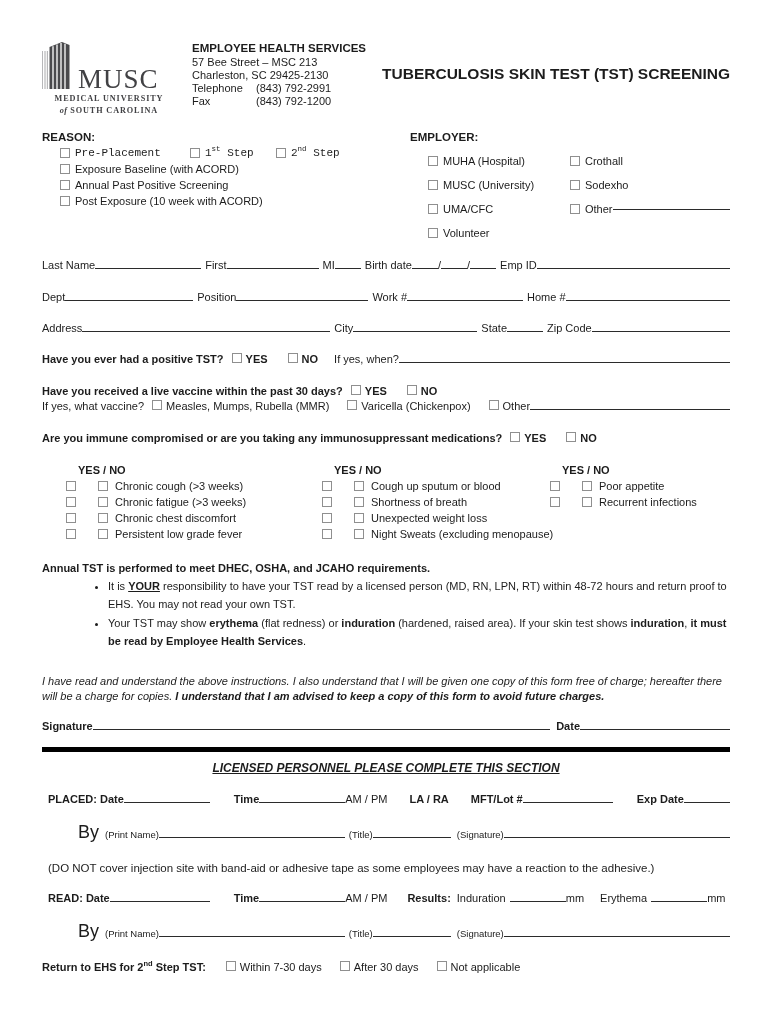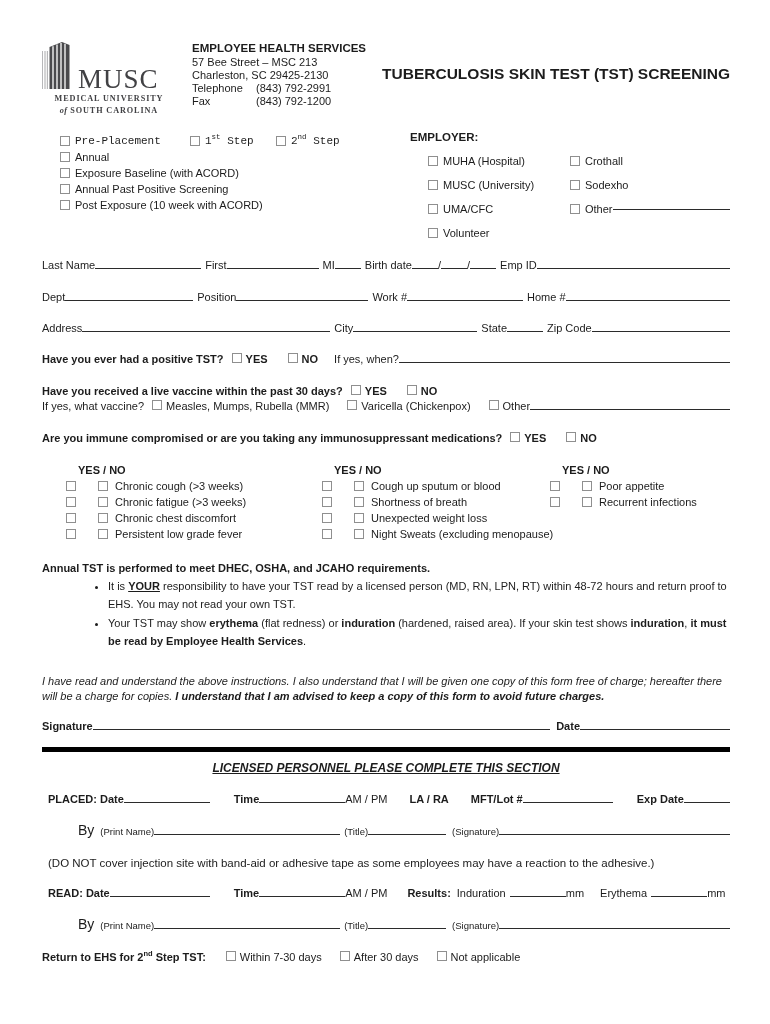--- a/index.html
+++ b/index.html
@@ -65,21 +65,21 @@
   ul.instr { margin:3px 0 0 0; padding-left:66px; }
   ul.instr li { margin-top:1px; line-height:18px; }
 
   .ack { margin-top:24px; font-style:italic; line-height:15px; }
   .ack .ab { font-weight:bold; }
 
   .divider { border-top:5px solid #000; margin-top:15px; }
   .lic-h { text-align:center; font-weight:bold; font-style:italic; text-decoration:underline; font-size:12px; margin-top:9px; }
 
   .by-row { display:flex; align-items:baseline; margin-top:17px; margin-left:36px; }
-  .by-word { font-size:14px; }
+  .by-word { font-size:18px; }
   .small { font-size:9.5px; }
   .note { margin-top:19px; margin-left:6px; font-size:11.5px; }
 
   .copy-row { display:flex; align-items:baseline; justify-content:flex-end; margin-top:13px; }
 </style>
 </head>
 <body>
 
 <div class="page">
 
@@ -116,38 +116,35 @@
       <div class="contact">
           <span class="lbl">Fax</span>
           <span>(843) 792-1200</span>
         </div>
     </div>
     <div class="form-title">TUBERCULOSIS SKIN TEST (TST) SCREENING</div>
   </div>
 
   <div class="re-section">
     <div class="reason-col">
+      <div class="re-h">REASON:</div>
       <div class="r-row1">
         <span class="seg" style="width:130px;">
             <span class="cb"></span>
             <span class="ml5">Pre-Placement</span>
           </span>
         <span class="seg" style="width:86px;">
             <span class="cb"></span>
             <span class="ml5"><span>1</span><sup>st</sup><span> Step</span></span>
           </span>
         <span class="seg">
             <span class="cb"></span>
             <span class="ml5"><span>2</span><sup>nd</sup><span> Step</span></span>
           </span>
       </div>
-      <div class="r-item">
-          <span class="cb"></span>
-          <span>Annual</span>
-        </div>
       <div class="r-item">
           <span class="cb"></span>
           <span>Exposure Baseline (with ACORD)</span>
         </div>
       <div class="r-item">
           <span class="cb"></span>
           <span>Annual Past Positive Screening</span>
         </div>
       <div class="r-item">
           <span class="cb"></span>

